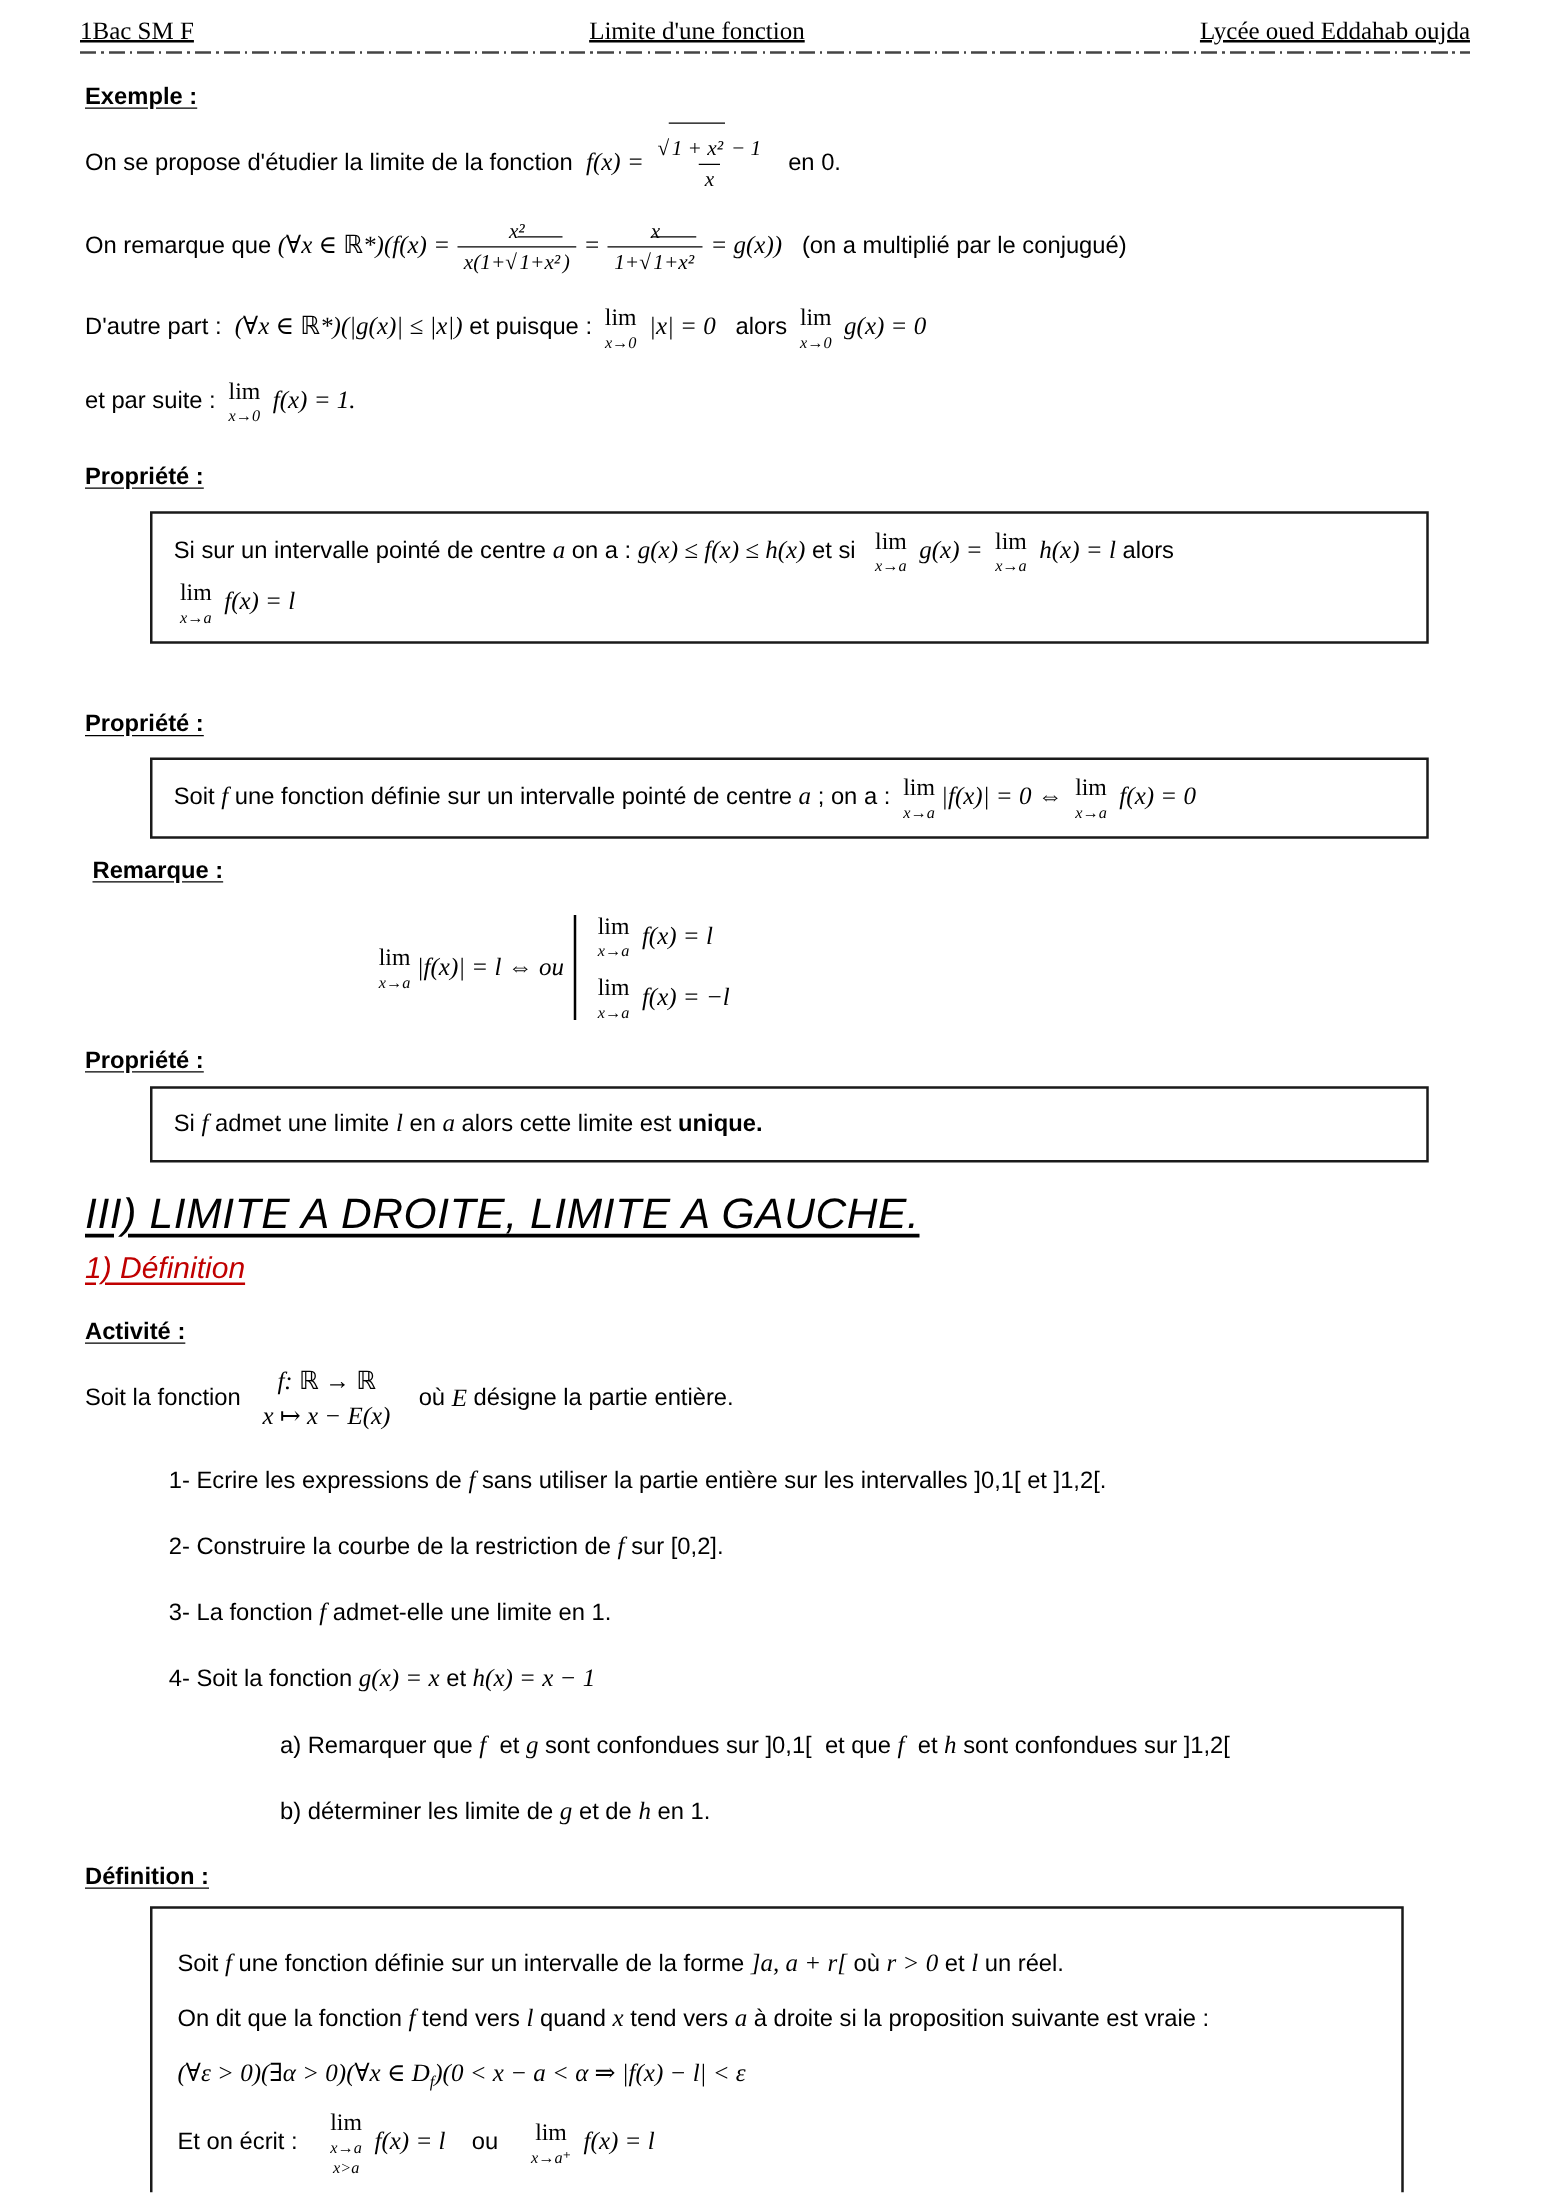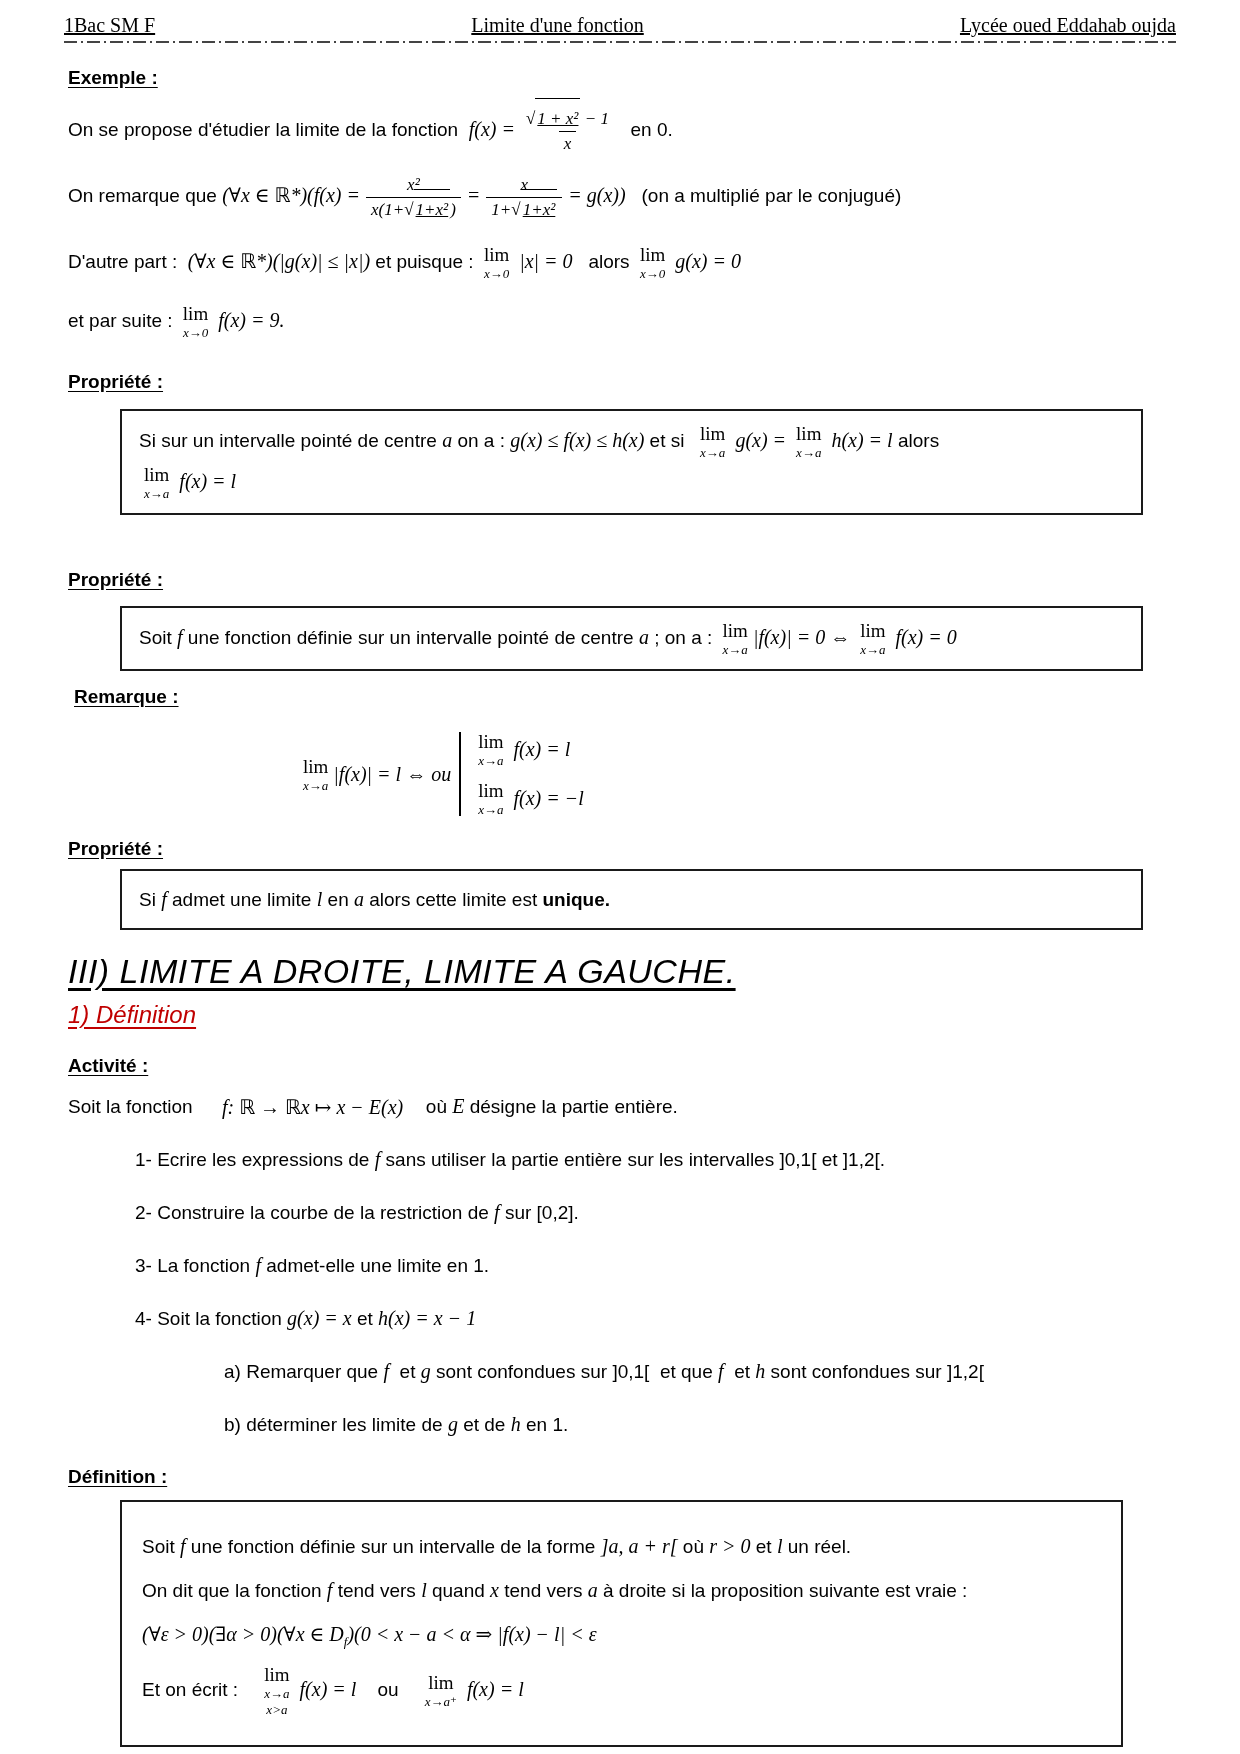--- a/index.html
+++ b/index.html
@@ -26,27 +26,27 @@
        line-height:1;margin:0 5px;}
   .lim .lw{font-family:"Liberation Serif","DejaVu Serif",serif;font-size:19px;}
   .lim .ls{font-family:"Liberation Serif","DejaVu Serif",serif;font-style:italic;font-size:13px;margin-top:3px;}
   .frac{display:inline-flex;flex-direction:column;align-items:center;vertical-align:middle;
         margin:0 6px;line-height:1.15;font-size:17px;}
   .frac .num{padding:0 5px 2px 5px;display:inline-flex;align-items:flex-end;}
   .frac .den{border-top:1.4px solid #000;padding:2px 5px 0 5px;display:inline-flex;align-items:flex-start;}
   .frac .math{font-size:17px;}
   .sqrt{white-space:nowrap;font-family:"Liberation Serif","DejaVu Serif","DejaVu Sans",serif;font-style:italic;}
   .sqrt .rsign{font-style:normal;}
-  .sqrt .rad{border-top:1.4px solid #000;padding:10px 2px;text-decoration:underline;}
+  .sqrt .rad{border-top:1.4px solid #000;padding:10px 2px;}
   .cases{display:inline-flex;flex-direction:column;gap:14px;border-left:2px solid #000;
          padding-left:12px;margin-left:8px;vertical-align:middle;}
   .crow{display:inline-flex;align-items:center;}
-  .stack2{display:inline-flex;vertical-align:middle;margin:0 12px;
+  .stack2{display:inline-flex;flex-direction:column;vertical-align:middle;margin:0 12px;
           font-family:"Liberation Serif","DejaVu Serif","DejaVu Sans",serif;font-style:italic;
-          font-size:20px;line-height:1.4;align-items:center;}
+          font-size:20px;line-height:1.4;}
   .stack2 .st1{margin-left:12px;}
   
   .pbox{border:2px solid #1a1a1a;margin-left:52px;box-sizing:border-box;width:1023px;
         padding:13px 17px;}
   .defbox{border:2px solid #1a1a1a;margin-left:52px;box-sizing:border-box;width:1003px;
         padding:16px 20px;}
   .defbox .line{margin:13px 0;}
   
   #h-exemple{margin-top:24px;}
   #p1{margin-top:20px;}
@@ -132,21 +132,21 @@
     <div class="line" id="p3"><span class="txt">D'autre part :  </span><span class="math">(∀x ∈ ℝ*)(|g(x)| ≤ |x|)</span><span class="txt"> et puisque : </span><span class="lim">
           <span class="lw">lim</span>
           <span class="ls">x→0</span>
         </span><span class="math"> |x| = 0</span><span class="txt">   alors </span><span class="lim">
           <span class="lw">lim</span>
           <span class="ls">x→0</span>
         </span><span class="math"> g(x) = 0</span></div>
     <div class="line" id="p4"><span class="txt">et par suite : </span><span class="lim">
           <span class="lw">lim</span>
           <span class="ls">x→0</span>
-        </span><span class="math"> f(x) = 9.</span></div>
+        </span><span class="math"> f(x) = 1.</span></div>
 
     <div class="h" id="h-prop1">Propriété :</div>
     <div class="pbox" id="box1">
       <div class="line"><span class="txt">Si sur un intervalle pointé de centre </span><span class="math">a</span><span class="txt"> on a : </span><span class="math">g(x) ≤ f(x) ≤ h(x)</span><span class="txt"> et si  </span><span class="lim">
             <span class="lw">lim</span>
             <span class="ls">x→a</span>
           </span><span class="math"> g(x) = </span><span class="lim">
             <span class="lw">lim</span>
             <span class="ls">x→a</span>
           </span><span class="math"> h(x) = l</span><span class="txt"> alors</span></div>

